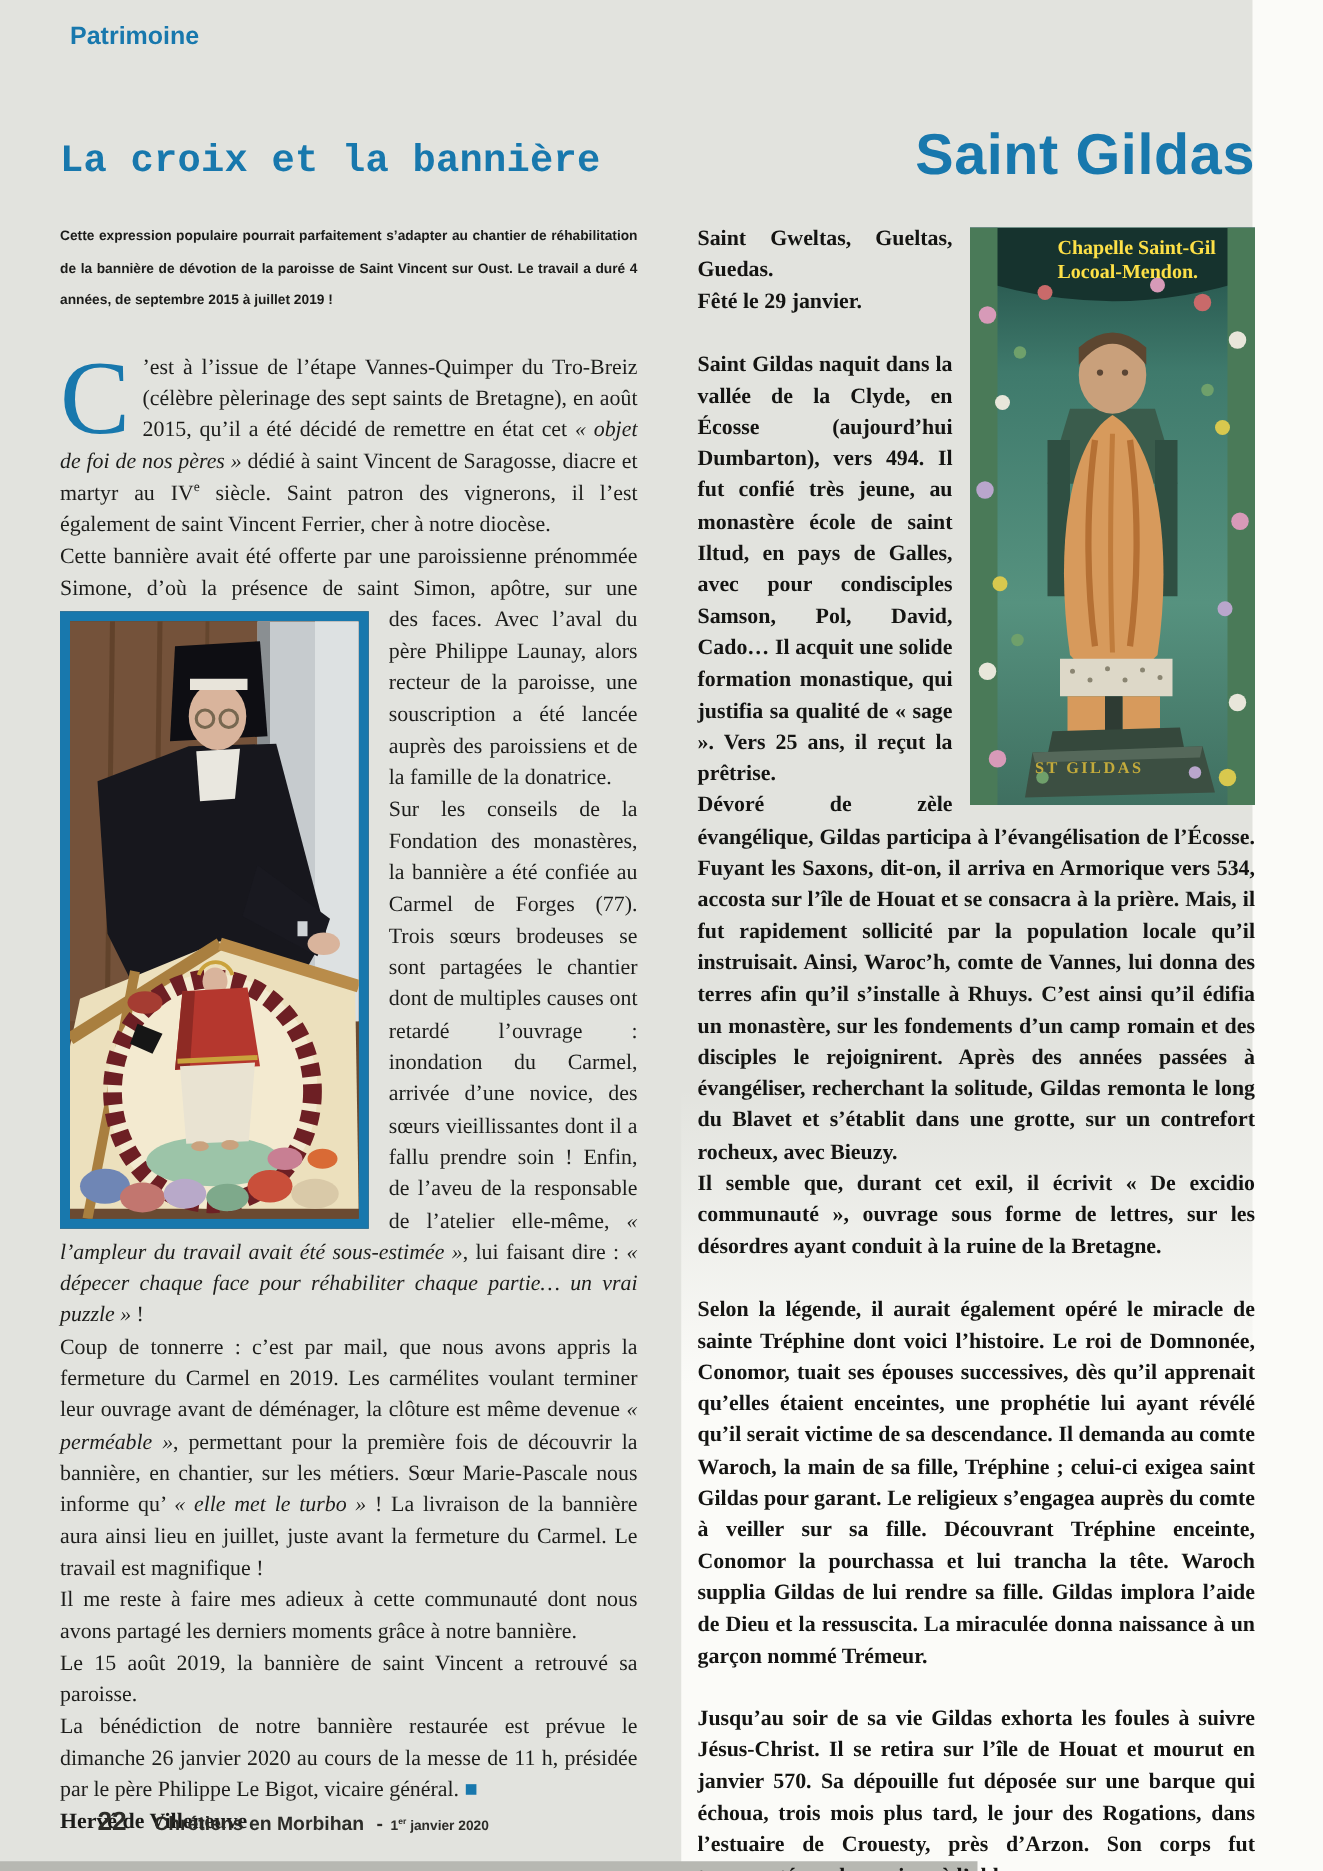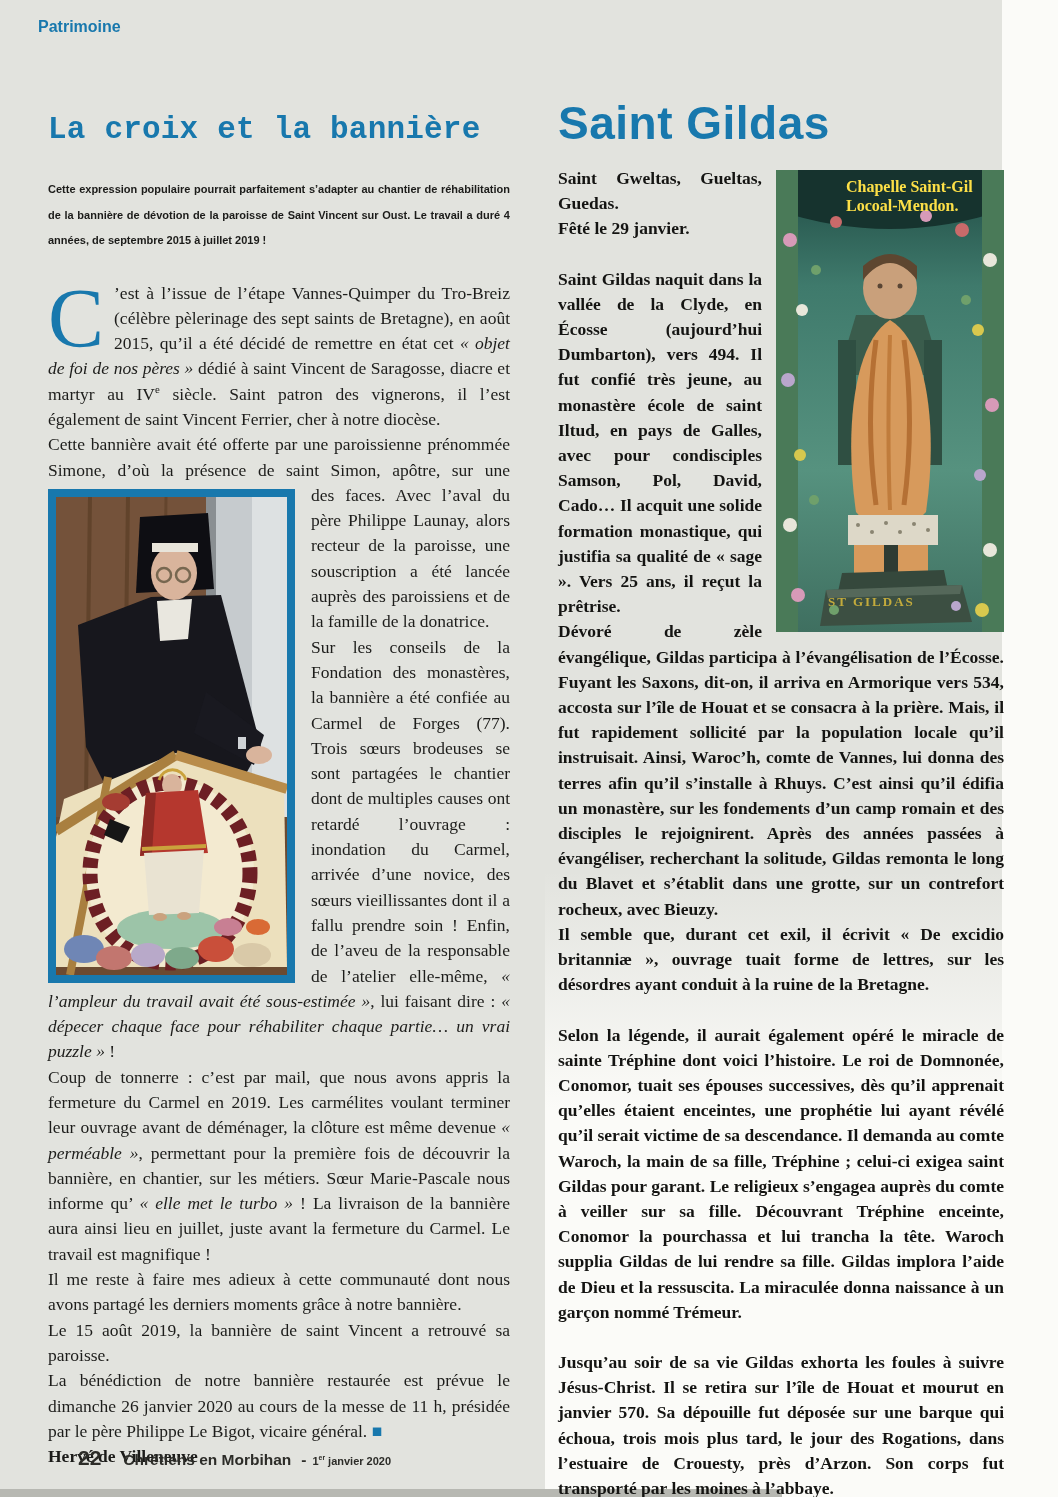--- a/index.html
+++ b/index.html
@@ -13,23 +13,23 @@
     position:relative;width:1058px;height:1497px;margin:0 auto;
     background:var(--page-bg);overflow:hidden;
   }
   
   .scan-strip-right{position:absolute;left:1002px;top:0;width:56px;height:1497px;background:#fbfbf8;z-index:0;}
   .scan-white-br{position:absolute;left:545px;top:870px;width:460px;height:627px;
     background:linear-gradient(180deg, rgba(251,251,248,0) 0%, #fbfbf8 38%);z-index:0;}
   .scan-bottom-edge{position:absolute;left:0;top:1489px;width:782px;height:8px;background:#b7b8b2;z-index:0;}
 
   #section-label{
-    position:absolute;left:38px;top:18px;z-index:2;
+    position:absolute;left:56px;top:18px;z-index:2;
     font-family:"Liberation Sans",sans-serif;font-weight:bold;
-    font-size:16px;color:var(--accent);
+    font-size:20px;color:var(--accent);
   }
 
   
   #left-col{
     position:absolute;left:48px;top:112px;width:462px;z-index:2;
     color:var(--ink);
   }
   #left-col h1{
     margin:0 0 30px 0;font-family:Liberation Mono, monospace;
     font-size:31px;font-weight:bold;color:var(--accent);letter-spacing:.2px;
@@ -56,21 +56,21 @@
   }
   .seg-i{font-style:italic;}
   sup{font-size:62%;line-height:0;}
   .seg-accent{color:var(--accent);}
 
   
   #right-col{
     position:absolute;left:558px;top:96px;width:446px;z-index:2;color:#141412;
   }
   #right-col h1{
-    margin:0 0 16px 0;text-align:left;font-family:"Liberation Sans",sans-serif;
+    margin:0 0 28px 0;text-align:right;font-family:"Liberation Sans",sans-serif;
     font-size:46px;font-weight:bold;color:var(--accent);letter-spacing:.5px;
   }
   .gildas-body p{margin:0;font-size:17.5px;line-height:25.2px;text-align:justify;
     font-weight:600;hyphens:auto;-webkit-hyphens:auto;}
   .gildas-body p.gap{margin-top:25px;}
   .lead{font-weight:bold;}
   #statue-photo{
     float:right;width:228px;height:462px;margin:4px 0 10px 14px;position:relative;
     background:#3f7a6c;overflow:hidden;
   }
@@ -253,21 +253,21 @@
           <div>Locoal-Mendon.</div>
         </div>
         <div class="statue-label">ST GILDAS</div>
       </figure>
 
       <p class="lead">Saint Gweltas, Gueltas, Guedas.</p>
       <p class="lead">Fêté le 29 janvier.</p>
 
       <p class="gap">Saint Gildas naquit dans la vallée de la Clyde, en Écosse (aujourd’hui Dumbarton), vers 494. Il fut confié très jeune, au monastère école de saint Iltud, en pays de Galles, avec pour condisciples Samson, Pol, David, Cado… Il acquit une solide formation monastique, qui justifia sa qualité de « sage ». Vers 25 ans, il reçut la prêtrise.</p>
       <p>Dévoré de zèle évangélique, Gildas participa à l’évangélisation de l’Écosse. Fuyant les Saxons, dit-on, il arriva en Armorique vers 534, accosta sur l’île de Houat et se consacra à la prière. Mais, il fut rapidement sollicité par la population locale qu’il instruisait. Ainsi, Waroc’h, comte de Vannes, lui donna des terres afin qu’il s’installe à Rhuys. C’est ainsi qu’il édifia un monastère, sur les fondements d’un camp romain et des disciples le rejoignirent. Après des années passées à évangéliser, recherchant la solitude, Gildas remonta le long du Blavet et s’établit dans une grotte, sur un contrefort rocheux, avec Bieuzy.</p>
-      <p>Il semble que, durant cet exil, il écrivit « De excidio britanniæ », ouvrage tuait forme de lettres, sur les désordres ayant conduit à la ruine de la Bretagne.</p>
+      <p>Il semble que, durant cet exil, il écrivit « De excidio communauté », ouvrage sous forme de lettres, sur les désordres ayant conduit à la ruine de la Bretagne.</p>
       <p class="gap">Selon la légende, il aurait également opéré le miracle de sainte Tréphine dont voici l’histoire. Le roi de Domnonée, Conomor, tuait ses épouses successives, dès qu’il apprenait qu’elles étaient enceintes, une prophétie lui ayant révélé qu’il serait victime de sa descendance. Il demanda au comte Waroch, la main de sa fille, Tréphine ; celui-ci exigea saint Gildas pour garant. Le religieux s’engagea auprès du comte à veiller sur sa fille. Découvrant Tréphine enceinte, Conomor la pourchassa et lui trancha la tête. Waroch supplia Gildas de lui rendre sa fille. Gildas implora l’aide de Dieu et la ressuscita. La miraculée donna naissance à un garçon nommé Trémeur.</p>
       <p class="gap">Jusqu’au soir de sa vie Gildas exhorta les foules à suivre Jésus-Christ. Il se retira sur l’île de Houat et mourut en janvier 570. Sa dépouille fut déposée sur une barque qui échoua, trois mois plus tard, le jour des Rogations, dans l’estuaire de Crouesty, près d’Arzon. Son corps fut transporté par les moines à l’abbaye.</p>
 
     </div>
   </div>
 
   <div id="footer">
     <span class="pnum">22</span><span class="mag">Chrétiens en Morbihan</span><span class="sep">-</span><span class="idate"><span>1</span><sup>er</sup><span> janvier 2020</span></span>
   </div>
 

